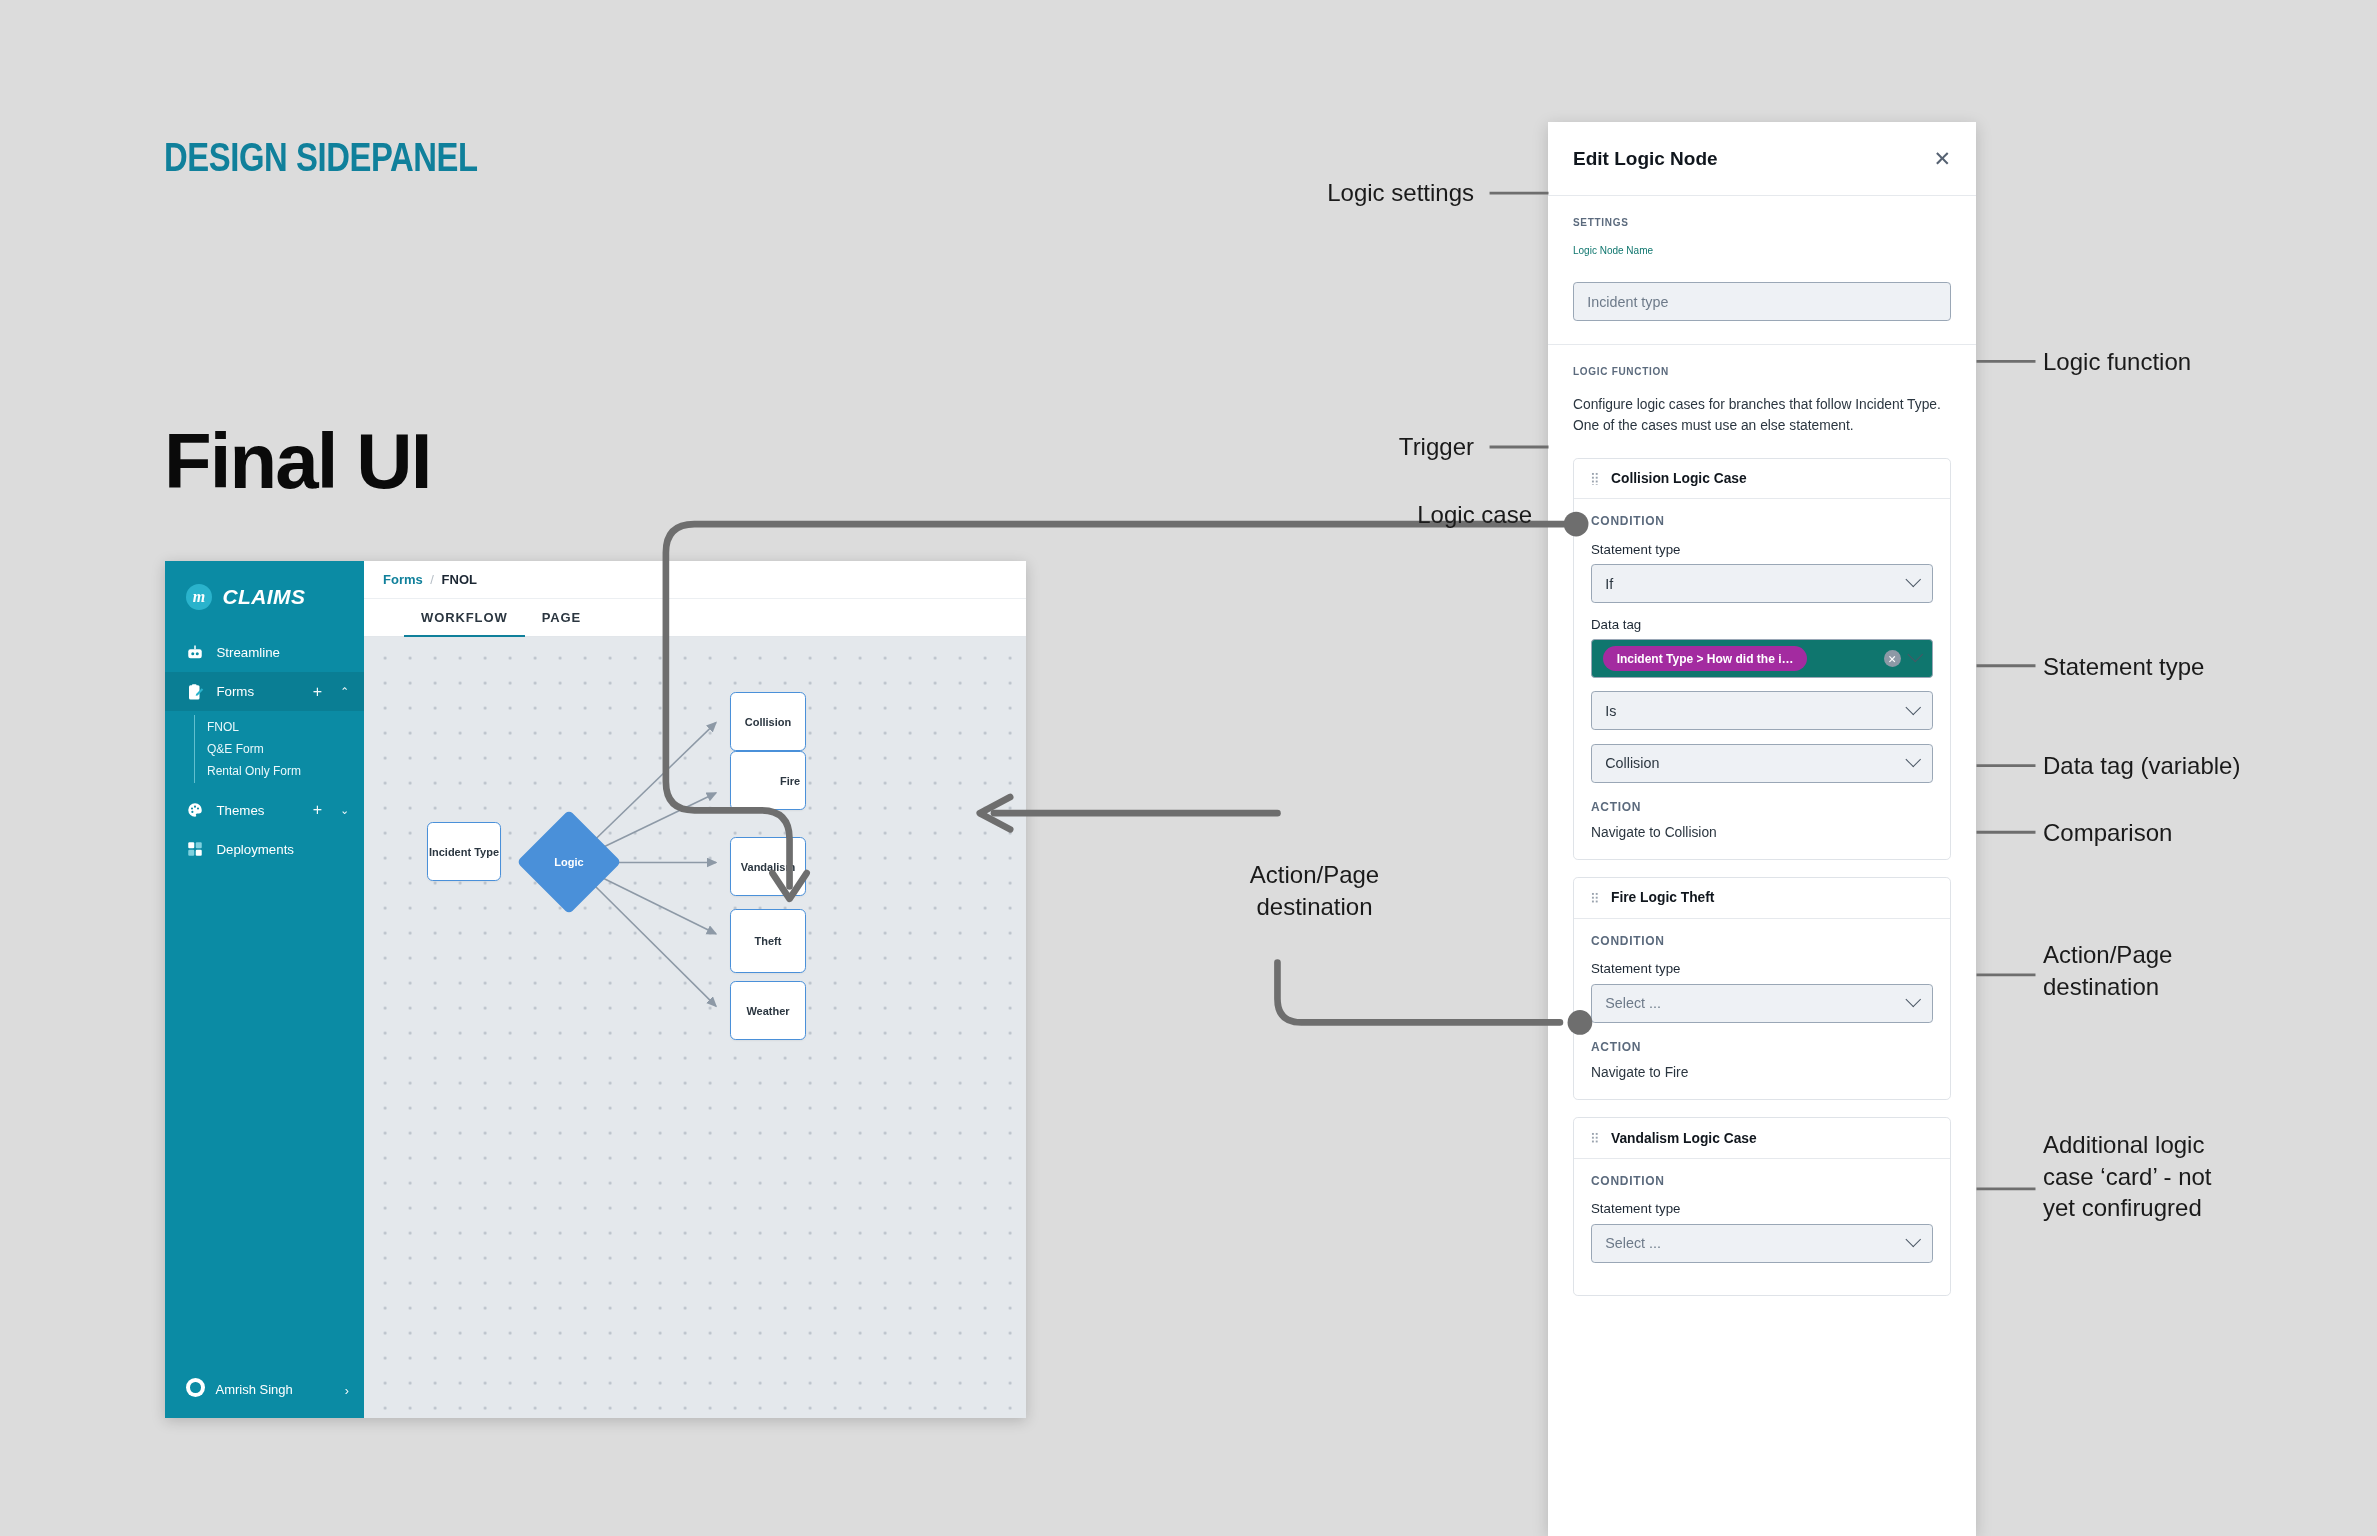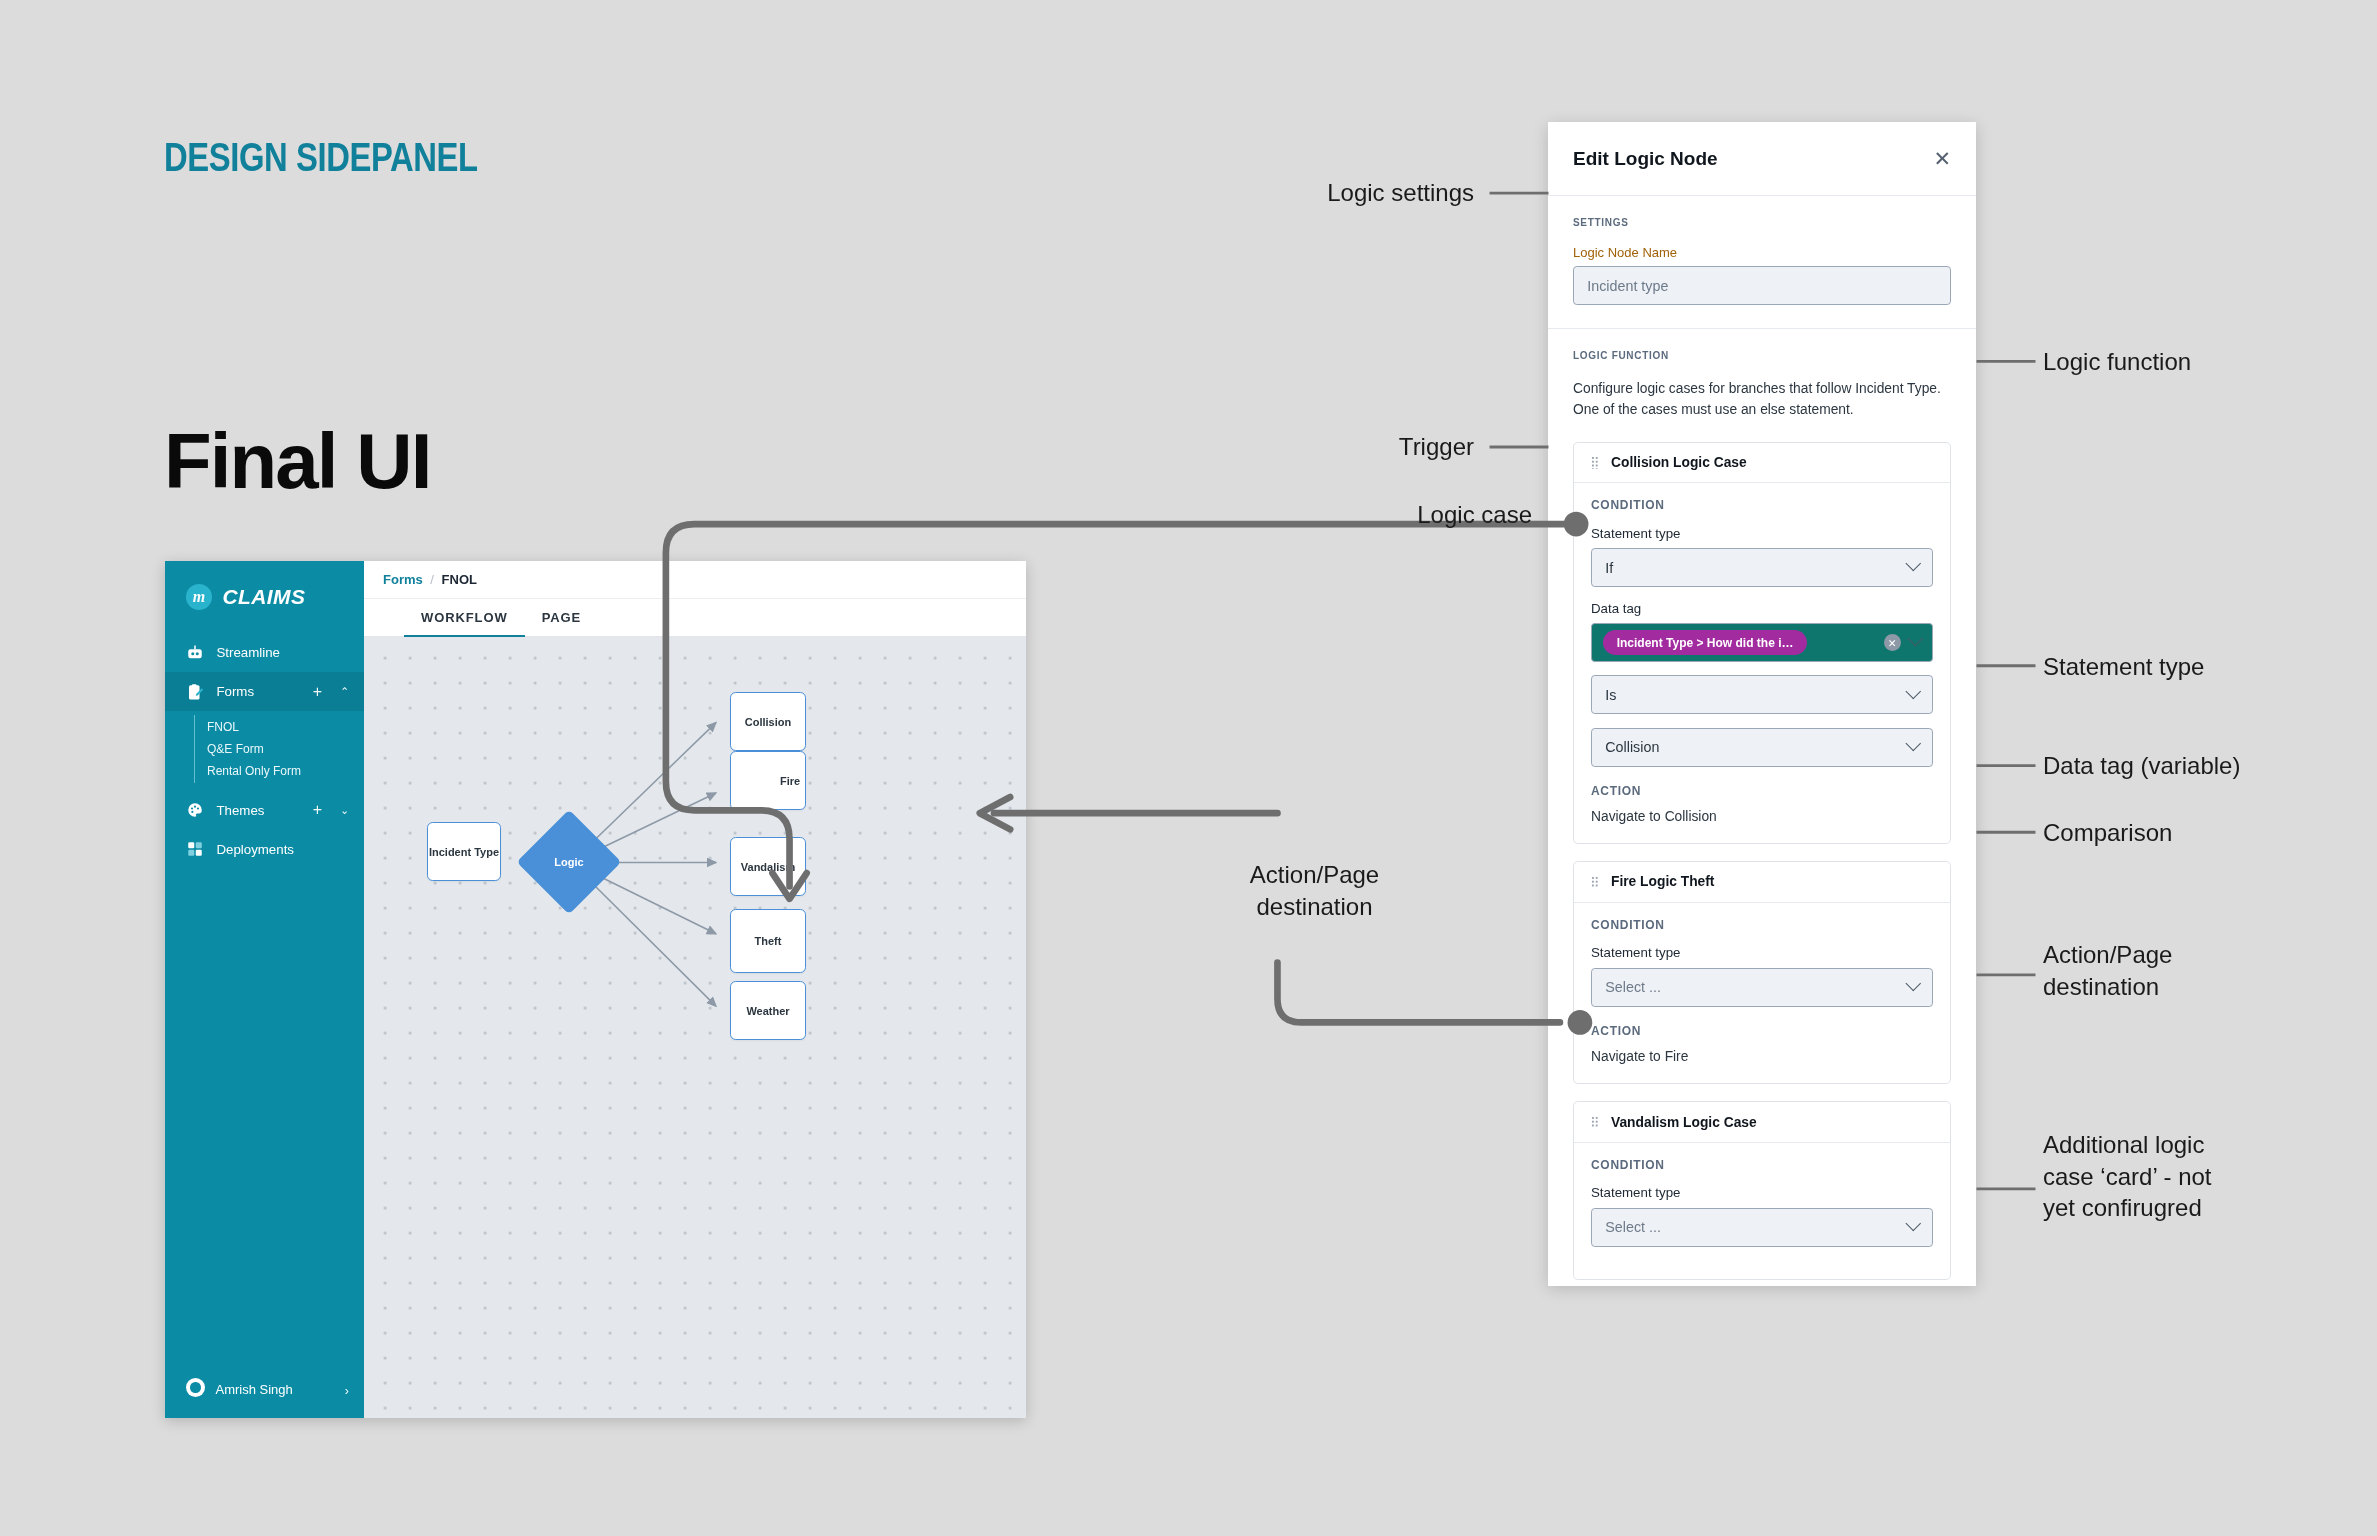--- a/index.html
+++ b/index.html
@@ -119,36 +119,36 @@
   }
   #node-logic-label {
     position:absolute; color:#ffffff; font-size:11px; font-weight:700;
     pointer-events:none;
   }
   #canvas-svg { position:absolute; inset:0; width:100%; height:100%; }
 
   
   #sidepanel {
     position:absolute; left:1548px; top:122px;
-    width:428px; height:1164px; background:#ffffff;
+    width:428px; height:1415px; background:#ffffff;
     box-shadow: 0 2.9px 15px rgba(0,0,0,.17);
     overflow:hidden;
   }
   #sp-header {
     height:74px; display:flex; align-items:center; justify-content:space-between;
     padding:0 25px; border-bottom:1px solid #e6e9ed;
   }
   #sp-title { font-size:19px; font-weight:700; color:#10161d; }
   #sp-close { font-size:21px; color:#566272; cursor:pointer; line-height:1; }
   .sp-section { padding:21px 25px 23px 25px; border-bottom:1px solid #e6e9ed; }
   .sp-eyebrow {
     font-size:10px; font-weight:700; letter-spacing:0.7px;
     color:#5b6a7d; margin-bottom:17px;
   }
-  .sp-field-label { font-size:13px; color:#a16207; margin-bottom:6px; }
+  .sp-field-label { font-size:10px; color:#0f766e; margin-bottom:26px; }
   .sp-input, .sp-select {
     width:100%; height:39px; background:#eef1f5;
     border:1px solid #9aa7b6; border-radius:3.8px;
     display:flex; align-items:center; padding:0 13.3px;
     font-size:14.3px; color:#2b3640; cursor:pointer;
   }
   .sp-input.placeholder, .sp-select .ph { color:#6d7a89; }
   .sp-select { justify-content:space-between; }
   .chev {
     width:10.5px; height:10.5px; border-right:1.9px solid #4a5765;

